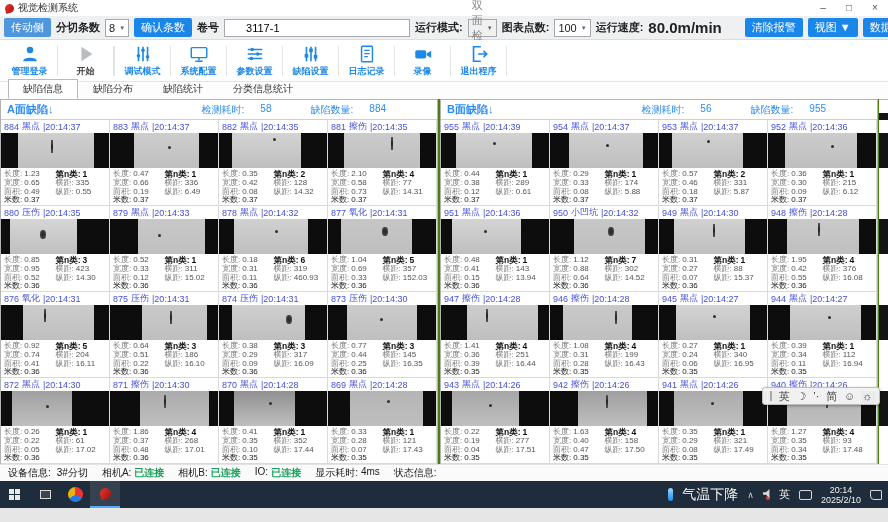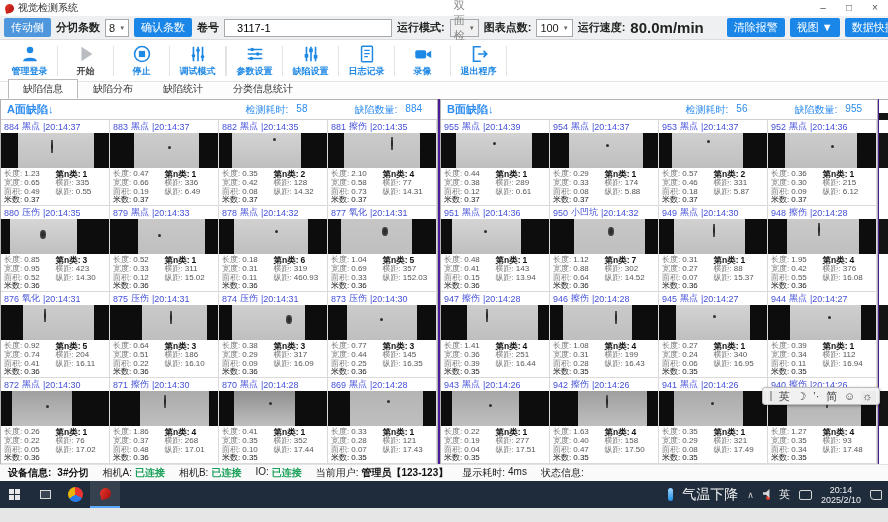--- a/index.html
+++ b/index.html
@@ -15,46 +15,46 @@
   .wbtn { width:26px; text-align:center; font-size:10px; color:#555; line-height:16px; }
 
   
   .toolbar1 { height:24px; background:#eef0f1; border-bottom:1px solid #dcdcdc; display:flex; align-items:center; padding:0 4px; gap:5px; flex:none; }
   .lbl { font-weight:bold; color:#222; font-size:11px; white-space:nowrap; }
   .btn { background:#1a86e8; color:#fff; font-size:11px; padding:2px 7px; border-radius:2px; white-space:nowrap; }
   .btn.side { background:#4f97dd; }
   .combo { display:flex; align-items:center; border:1px solid #a5a9ad; background:#fff; height:18px; font-size:11px; padding:0 3px; }
   .combo .arr { margin-left:auto; font-size:6px; color:#666; padding-left:4px; }
   .combo.dis { background:#f0f0f0; color:#888; }
-  .tinput { border:1px solid #a5a9ad; background:#fff; height:18px; font-size:11px; padding:0 12px; width:198px; font-family:inherit; }
+  .tinput { border:1px solid #a5a9ad; background:#fff; height:18px; font-size:11px; padding:0 21px; width:198px; font-family:inherit; }
   .speedval { font-weight:bold; font-size:15px; }
 
   
   .toolbar2 { height:42px; background:#fff; border-bottom:1px solid #e4e4e4; display:flex; align-items:center; padding-left:2px; flex:none; }
   .tool { width:55px; display:flex; flex-direction:column; align-items:center; justify-content:center; gap:1px; }
   .tool .tlabel { font-size:9px; color:#1e88e5; white-space:nowrap;font-weight:bold; }
   .tool.gray .tlabel { color:#444; }
   .tdiv { width:1px; height:30px; background:#e3e3e3; flex:none; }
   .tool svg { display:block; }
 
   
   .tabs { height:15px; background:#fff; display:flex; align-items:flex-end; padding-left:3px; flex:none; border-bottom:1px solid #e7e7e7; }
   .tab { font-size:10px; color:#333; padding:1px 7px 1px; border:1px solid transparent; white-space:nowrap; }
   .tab.active { border:1px solid #9aa0a6; border-bottom-color:#fff; background:#fff; }
   .subtabs { height:17px; background:#fdfdfd; display:flex; align-items:flex-end; padding-left:8px; flex:none; }
   .subtab { font-size:10px; color:#333; padding:2px 14px; border:1px solid transparent; white-space:nowrap; }
   .subtab.active { border:1px solid #bbb; border-bottom-color:#fff; background:#fff; }
 
   
-  .gridarea { height:365px; flex:none; display:flex; background:#4c1d95; position:relative; }
+  .gridarea { height:365px; flex:none; display:flex; background:#4d7c0f; position:relative; }
   .panel { width:438px; flex:none; background:#fff; border:1px solid #b3b3b3; display:flex; flex-direction:column; }
   .panel + .panel { margin-left:2px;text-align:right; }
   .panelhead { height:20px; border-bottom:1px solid #cfcfcf; position:relative; display:flex; align-items:center; flex:none; }
   .ptitle { color:#2d8cf0; font-weight:bold; font-size:11px; padding-left:6px; }
-  .phitem { position:absolute; color:#2d8cf0; font-size:10px; display:flex; gap:8px;margin-left:44px; }
+  .phitem { position:absolute; color:#2d8cf0; font-size:10px; display:flex; gap:16px; }
   .ph-elapsed { left:46%; }
   .ph-count  { left:71%; }
   .cells { display:grid; grid-template-columns:repeat(4,1fr); grid-auto-rows:86px; }
   .cell { border-right:1px solid #dadada; border-bottom:1px solid #dadada; overflow:hidden; background:#fff; }
   .cell-head { height:13px; font-size:9px; color:#4450d8; display:flex; align-items:center; gap:3px; padding-left:3px; white-space:nowrap; }
   .cell-img { height:35px; background:#0d0d0d; position:relative; overflow:hidden; }
   .strip { position:absolute; top:0; bottom:0; }
   .mark { position:absolute; background:#3a3a3a; }
   .mark.dot { width:3px; height:3px; border-radius:50%; background:#2f2f2f; }
   .mark.vline { width:2px; height:13px; background:linear-gradient(#555,#222,#555); }
@@ -71,21 +71,21 @@
     background-position:0 20px; margin-left:1px; }
 
   
   .ime { position:absolute; left:762px; top:288px; width:118px; height:18px; background:rgba(243,243,243,.97);
     border:1px solid #bdbdbd; border-radius:3px; box-shadow:0 1px 3px rgba(0,0,0,.35);
     display:flex; align-items:center; justify-content:space-evenly; font-size:11px; color:#444; z-index:5; }
   .ime .grip { width:2px; height:10px; border-left:1px solid #aaa; border-right:1px solid #aaa; }
 
   
   .statusbar { height:17px; background:#fafafa; border-top:1px solid #e2e2e2; display:flex; align-items:center; gap:6px; padding:0 8px; font-size:10px; flex:none; white-space:nowrap; }
-  .statusbar .b { font-weight:bold; color:#111; }
+  .statusbar .b { font-weight:normal; color:#111; }
   .statusbar .grp { display:flex; gap:3px; margin-left:8px; }
   .ok { color:#18a058; font-weight:bold; }
 
   
   .taskbar { height:27px; background:#1f2c3c; display:flex; align-items:center; flex:none; color:#eee; }
   .tbicon { width:30px; height:27px; display:flex; align-items:center; justify-content:center; }
   .winlogo { width:12px; height:12px; display:grid; grid-template-columns:5px 5px; grid-template-rows:5px 5px; gap:1px; }
   .winlogo i { background:#e8e8e8; }
   .taskview { width:11px; height:9px; border:1px solid #d8d8d8; background:rgba(255,255,255,.12); }
   .appround { width:15px; height:15px; border-radius:50%; background:conic-gradient(#e33 0 33%,#2a7ae2 33% 66%,#e8b40c 66% 100%); }
@@ -153,40 +153,40 @@
       <span class="tlabel">管理登录</span>
     </div>
       <div class="tdiv"></div>
     <div class="tool gray">
       <svg width="20" height="20" viewBox="0 0 22 22">
           <path d="M6 3 L18 11 L6 19 Z" fill="#b9bcc0"></path>
         </svg>
       <span class="tlabel">开始</span>
     </div>
       <div class="tdiv"></div>
-    <div class="tool">
-      <svg width="20" height="20" viewBox="0 0 22 22">
-          <circle cx="11" cy="11" r="8.2" fill="none" stroke="#1e88e5" stroke-width="1.8"></circle>
-          <rect x="7.6" y="7.6" width="6.8" height="6.8" fill="#1e88e5"></rect>
-        </svg>
-      <span class="tlabel">停止</span>
-    </div>
       <div class="tdiv"></div>
     <div class="tool">
       <svg width="20" height="20" viewBox="0 0 22 22">
           <g stroke="#1e88e5" stroke-width="1.8" fill="none">
             <path d="M6 3v16M11 3v16M16 3v16"></path>
           </g>
           <circle cx="6" cy="13" r="2" fill="#1e88e5"></circle>
           <circle cx="11" cy="7" r="2" fill="#1e88e5"></circle>
           <circle cx="16" cy="14" r="2" fill="#1e88e5"></circle>
         </svg>
       <span class="tlabel">调试模式</span>
     </div>
       <div class="tdiv"></div>
+    <div class="tool">
+      <svg width="20" height="20" viewBox="0 0 22 22">
+          <rect x="2.5" y="4" width="17" height="11" rx="1" fill="none" stroke="#1e88e5" stroke-width="1.6"></rect>
+          <path d="M11 15v3M7 19h8" stroke="#1e88e5" stroke-width="1.6" fill="none"></path>
+        </svg>
+      <span class="tlabel">系统配置</span>
+    </div>
       <div class="tdiv"></div>
     <div class="tool">
       <svg width="20" height="20" viewBox="0 0 22 22">
           <g stroke="#1e88e5" stroke-width="1.8" fill="none">
             <path d="M3 6h16M3 11h16M3 16h16"></path>
           </g>
           <circle cx="8" cy="6" r="2" fill="#1e88e5"></circle>
           <circle cx="14" cy="11" r="2" fill="#1e88e5"></circle>
           <circle cx="7" cy="16" r="2" fill="#1e88e5"></circle>
         </svg>
@@ -822,21 +822,21 @@
                   <span class="v">0.36</span>
                 </div>
               </div>
               <div class="col">
                 <div class="kv cls">
                   <span class="k">第n类:</span>
                   <span class="v">1</span>
                 </div>
                 <div class="kv">
                   <span class="k">横距:</span>
-                  <span class="v">76</span>
+                  <span class="v">61</span>
                 </div>
                 <div class="kv">
                   <span class="k">纵距:</span>
                   <span class="v">17.02</span>
                 </div>
               </div>
             </div>
           </div>
           <div class="cell">
             <div class="cell-head">
@@ -1732,24 +1732,20 @@
         <span>相机A:</span>
         <span class="ok">已连接</span>
       </span>
     <span class="grp">
         <span>相机B:</span>
         <span class="ok">已连接</span>
       </span>
     <span class="grp">
         <span>IO:</span>
         <span class="ok">已连接</span>
-      </span>
-    <span class="grp">
-        <span>当前用户:</span>
-        <span class="b">管理员【123-123】</span>
       </span>
     <span class="grp">
         <span>显示耗时:</span>
         <span>4ms</span>
       </span>
     <span class="grp">
         <span>状态信息:</span>
       </span>
   </div>
 

